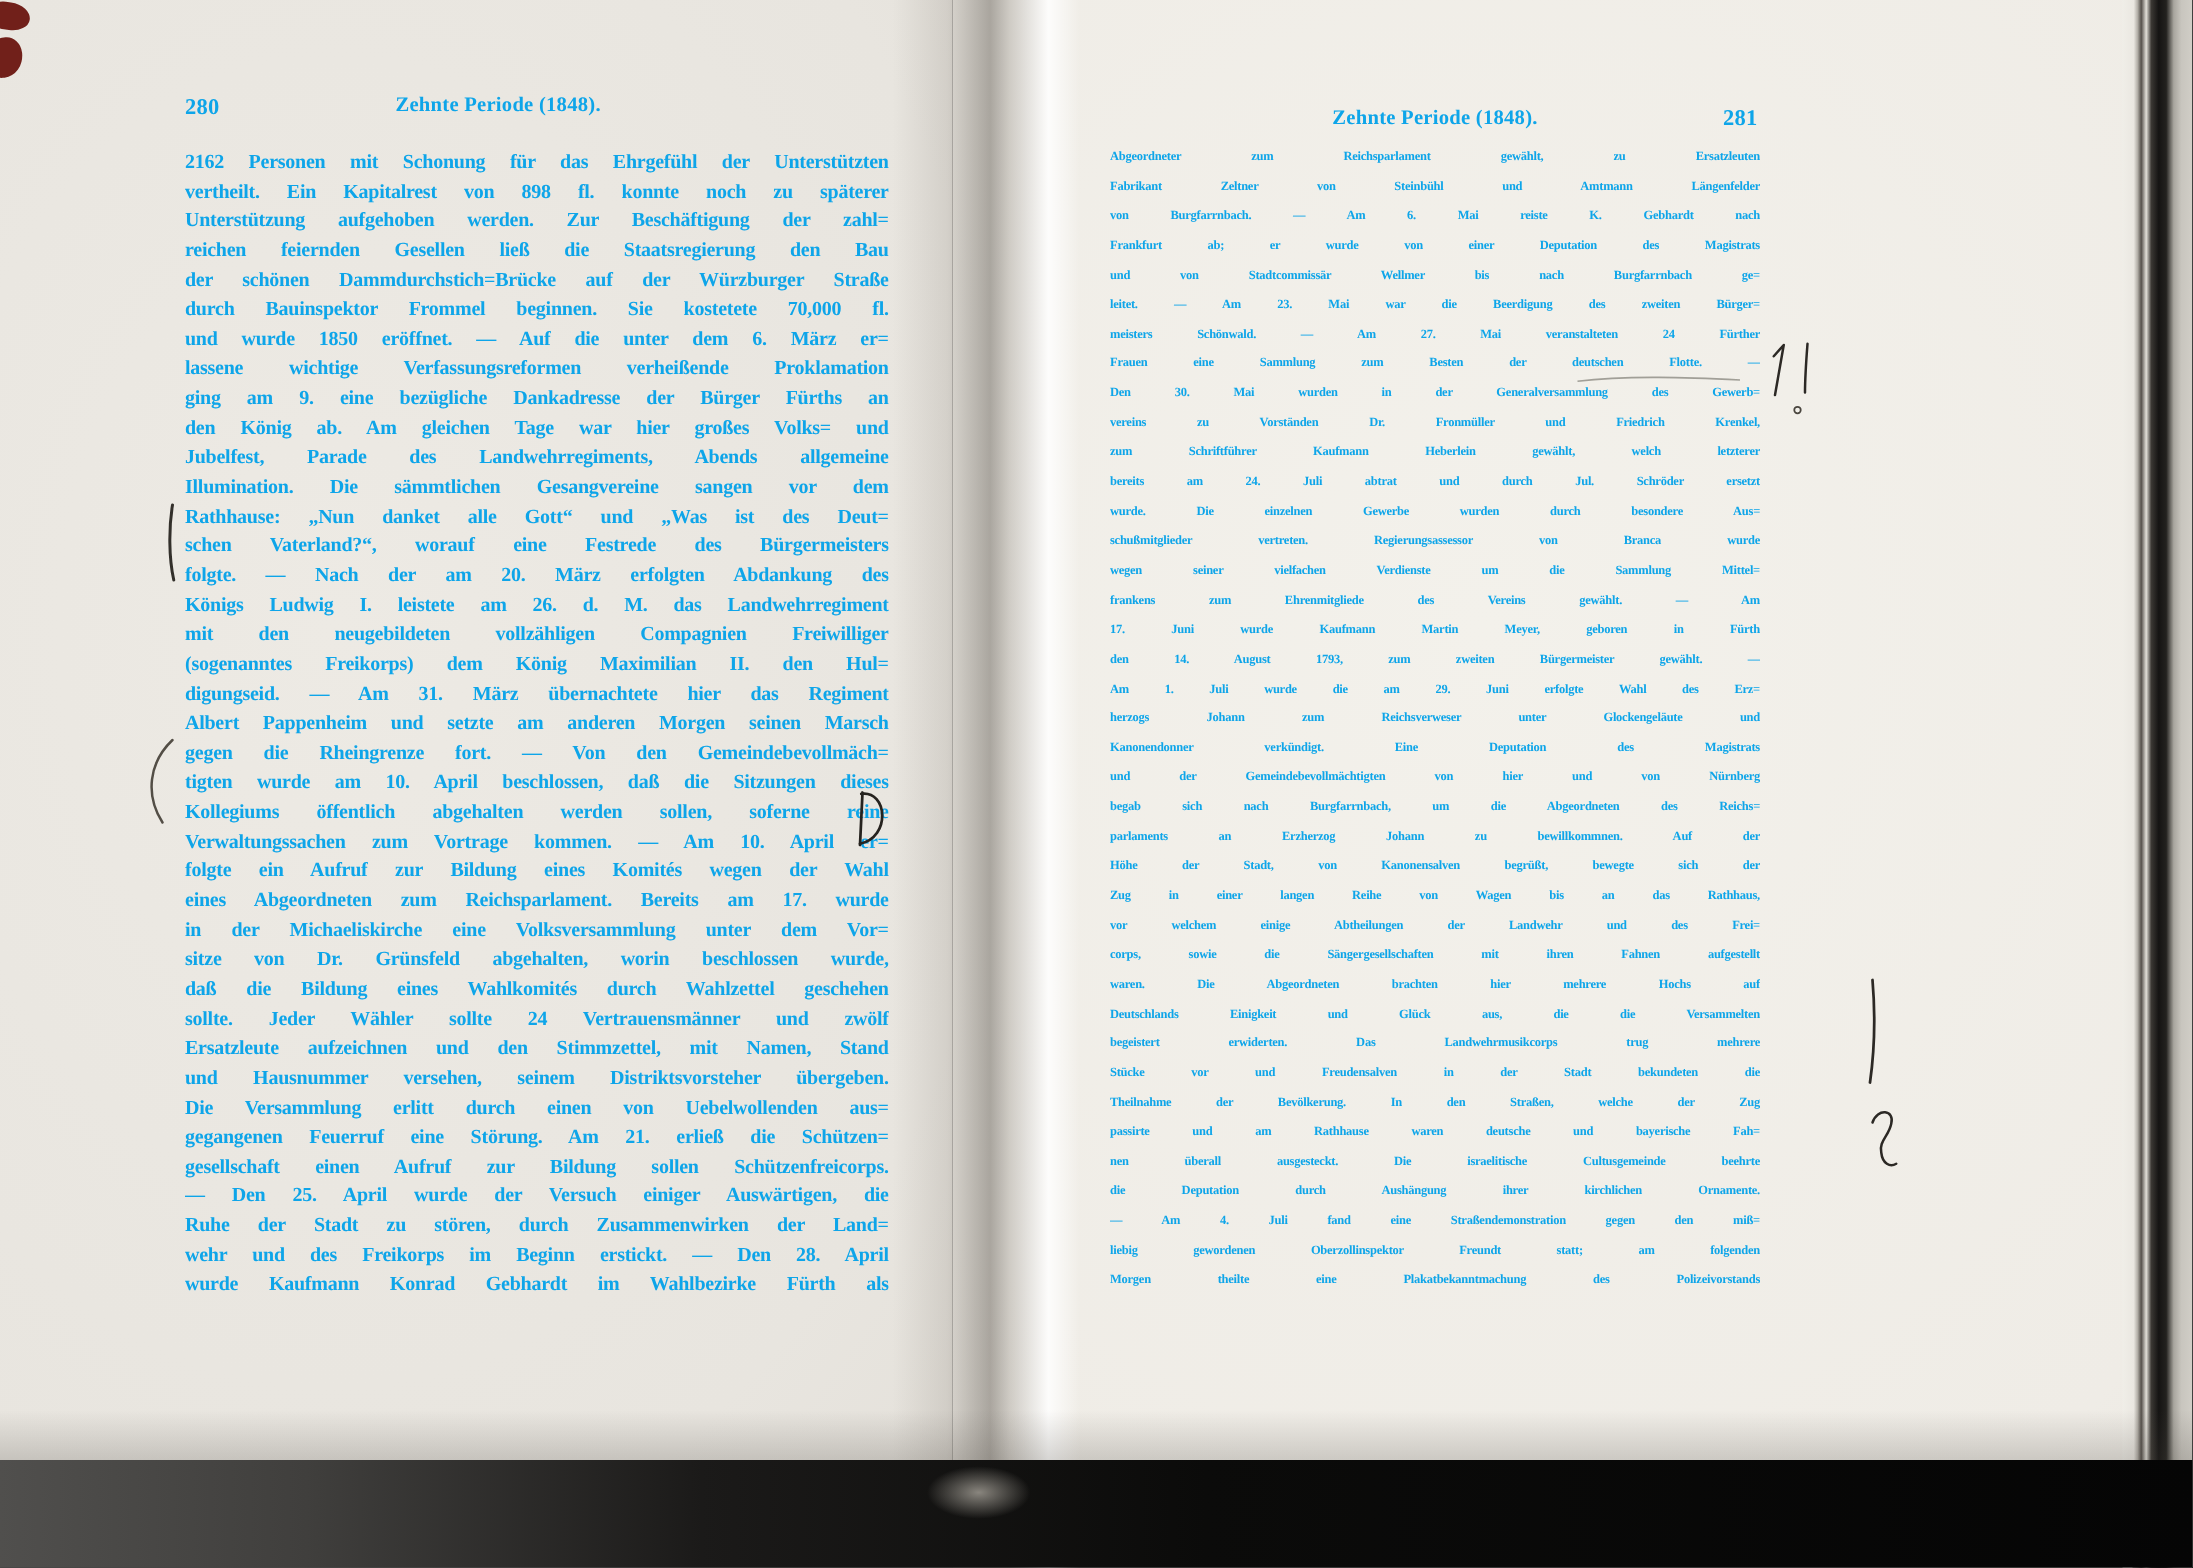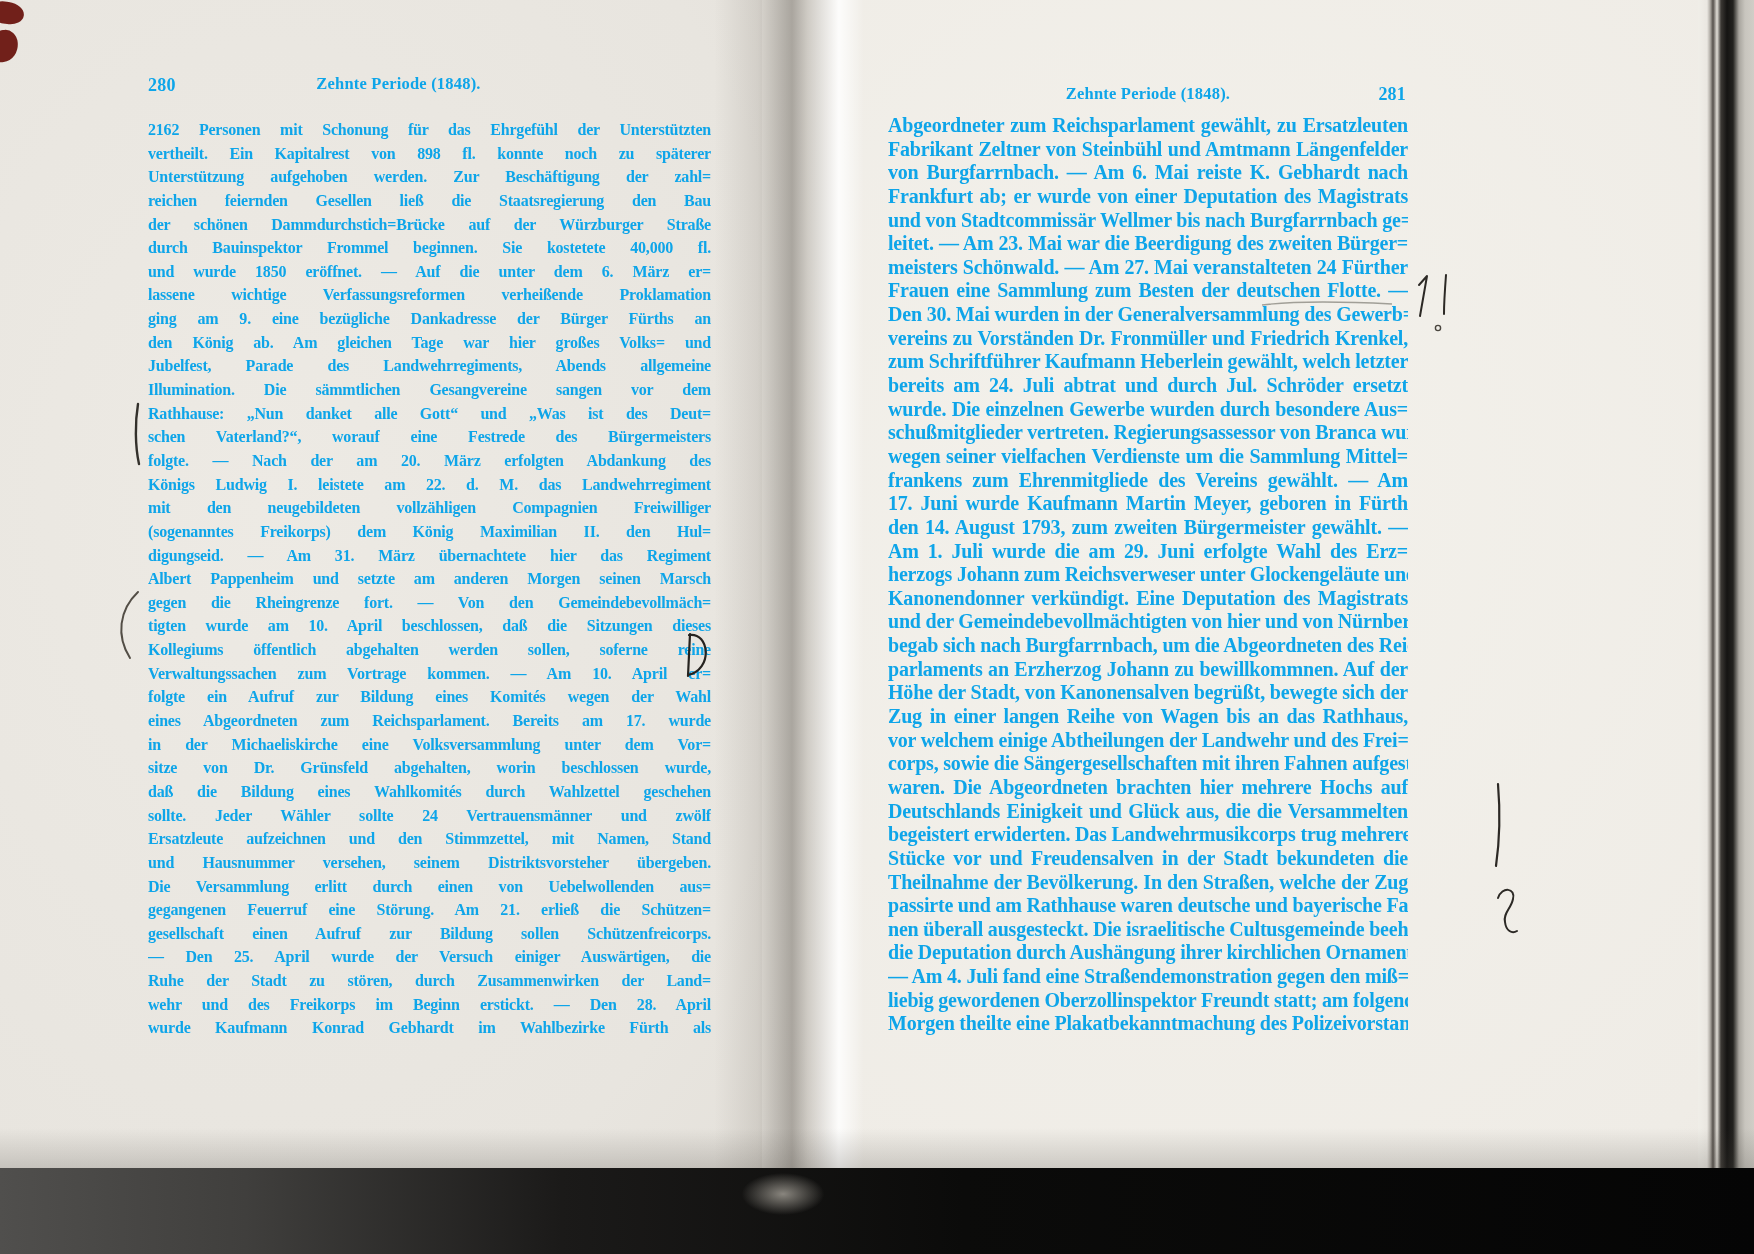--- a/index.html
+++ b/index.html
@@ -59,21 +59,21 @@
   
   .textblock{position:absolute;overflow:hidden;}
   .tb-left{left:148px;top:118px;width:563px;height:926px;}
   .tb-right{left:888px;top:114px;width:520px;height:926px;}
   .line{
     height:23.65px;line-height:23.65px;white-space:nowrap;
     text-align:justify;text-align-last:justify;
     font-weight:700;letter-spacing:-0.2px;
   }
   .tb-left .line{font-size:16px;}
-  .tb-right .line{font-size:20px;}
+  .tb-right .line{font-size:10px;}
   
   .mark{position:absolute;z-index:5;}
   .redmark{position:absolute;background:#71201a;z-index:5;}
   svg{display:block;}
 </style>
 </head>
 <body>
 
 <div class="scan">
 
@@ -90,31 +90,31 @@
     <span class="title">Zehnte Periode (1848).</span>
     <span class="num">281</span>
   </div>
 
   <div class="textblock tb-left">
       <div class="line">2162 Personen mit Schonung für das Ehrgefühl der Unterstützten</div>
       <div class="line">vertheilt.  Ein Kapitalrest von 898 fl. konnte noch zu späterer</div>
       <div class="line">Unterstützung aufgehoben werden.  Zur Beschäftigung der zahl=</div>
       <div class="line">reichen feiernden Gesellen ließ die Staatsregierung den Bau</div>
       <div class="line">der schönen Dammdurchstich=Brücke auf der Würzburger Straße</div>
-      <div class="line">durch Bauinspektor Frommel beginnen.  Sie kostetete 40,000 fl.</div>
+      <div class="line">durch Bauinspektor Frommel beginnen.  Sie kostetete 70,000 fl.</div>
       <div class="line">und wurde 1850 eröffnet. — Auf die unter dem 6. März er=</div>
       <div class="line">lassene wichtige Verfassungsreformen verheißende Proklamation</div>
       <div class="line">ging am 9. eine bezügliche Dankadresse der Bürger Fürths an</div>
       <div class="line">den König ab.  Am gleichen Tage war hier großes Volks= und</div>
       <div class="line">Jubelfest, Parade des Landwehrregiments, Abends allgemeine</div>
       <div class="line">Illumination.  Die sämmtlichen Gesangvereine sangen vor dem</div>
       <div class="line">Rathhause: „Nun danket alle Gott“ und „Was ist des Deut=</div>
       <div class="line">schen Vaterland?“, worauf eine Festrede des Bürgermeisters</div>
       <div class="line">folgte. — Nach der am 20. März erfolgten Abdankung des</div>
-      <div class="line">Königs Ludwig I. leistete am 22. d. M. das Landwehrregiment</div>
+      <div class="line">Königs Ludwig I. leistete am 26. d. M. das Landwehrregiment</div>
       <div class="line">mit den neugebildeten vollzähligen Compagnien Freiwilliger</div>
       <div class="line">(sogenanntes Freikorps) dem König Maximilian II. den Hul=</div>
       <div class="line">digungseid. — Am 31. März übernachtete hier das Regiment</div>
       <div class="line">Albert Pappenheim und setzte am anderen Morgen seinen Marsch</div>
       <div class="line">gegen die Rheingrenze fort. — Von den Gemeindebevollmäch=</div>
       <div class="line">tigten wurde am 10. April beschlossen, daß die Sitzungen dieses</div>
       <div class="line">Kollegiums öffentlich abgehalten werden sollen, soferne reine</div>
       <div class="line">Verwaltungssachen zum Vortrage kommen. — Am 10. April er=</div>
       <div class="line">folgte ein Aufruf zur Bildung eines Komités wegen der Wahl</div>
       <div class="line">eines Abgeordneten zum Reichsparlament.  Bereits am 17. wurde</div>

